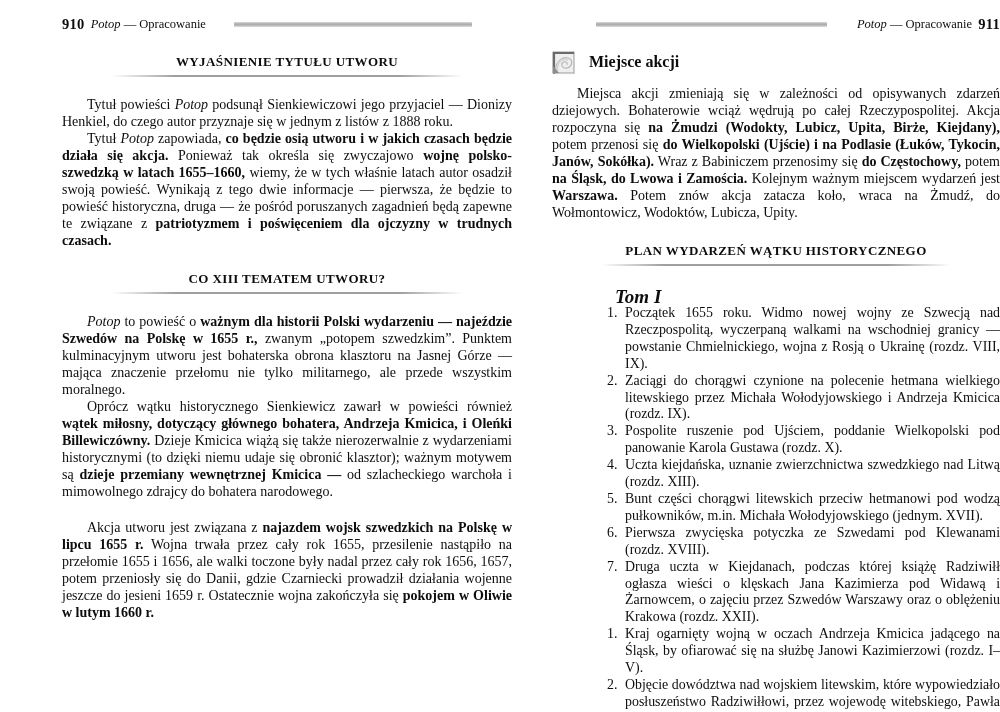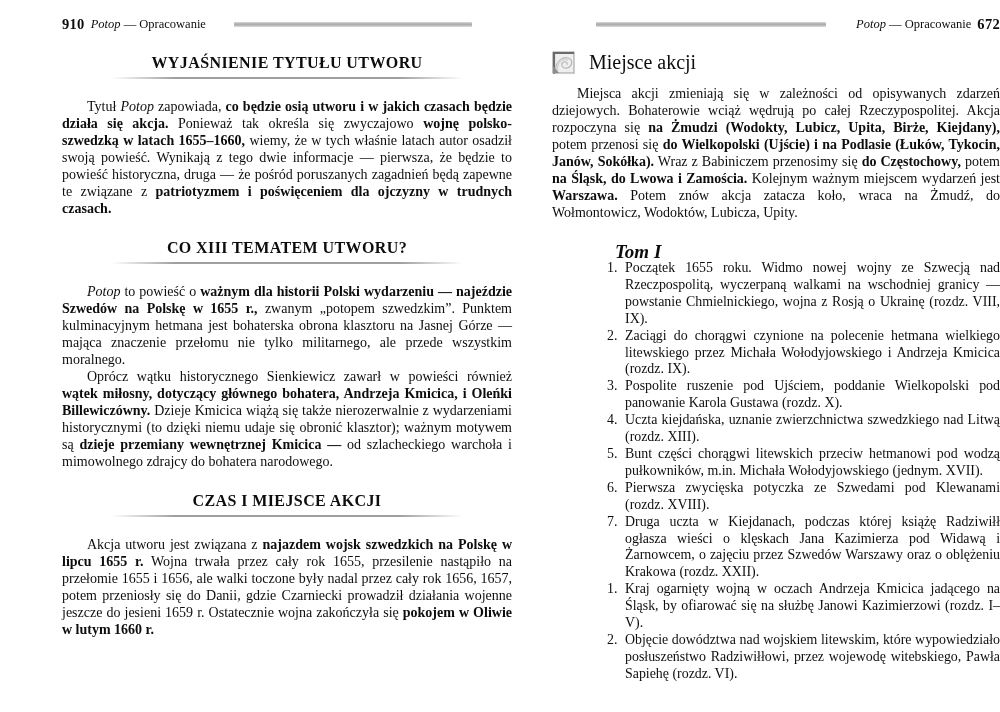--- a/index.html
+++ b/index.html
@@ -19,29 +19,29 @@
   .pagenum{font-weight:bold;font-size:14.5px;letter-spacing:.3px;}
   .runtitle{margin:0 6px;}
   .runtitle .it{font-style:italic;}
   .headrule{flex:1;height:5px;border-radius:1px;
     background:linear-gradient(to bottom,#d9d9d9,#a9a9a9 45%,#c4c4c4 80%,#e2e2e2);}
   .page.left .headrule{margin-left:22px;margin-right:40px;}
   .page.right .headrule{margin-right:24px;margin-left:44px;}
 
   
   .section-heading{margin:22px auto 0 auto;text-align:center;}
-  .section-heading .ht{font-weight:bold;font-size:16px;letter-spacing:.4px;}
+  .section-heading .ht{font-weight:bold;font-size:13px;letter-spacing:.4px;}
   .section-heading .hrule{height:2px;width:78%;margin:5px auto 0 auto;
     background:linear-gradient(to right,#ffffff,#9f9f9f 18%,#9f9f9f 82%,#ffffff);}
   .heading-gap{height:19px;}
 
   
   .subheading{display:flex;align-items:center;margin:18px 0 11px 0;}
   .subheading .orn{width:24px;height:24px;margin-right:13px;flex:0 0 auto;position:relative;top:1px;}
-  .subheading .sht{font-weight:normal;font-size:20px;}
+  .subheading .sht{font-weight:bold;font-size:16px;}
 
   
   .para{margin:0;text-align:justify;text-indent:25px;font-size:14px;line-height:17px;}
   .para b{font-weight:bold;}
   .para .it{font-style:italic;}
 
   .tom-label{margin:3px 0 0 63px;font-weight:bold;font-style:italic;font-size:19px;line-height:17px;}
 
   .plist{margin:0 0 0 55px;}
   .plist-item{display:flex;font-size:13.9px;line-height:16.9px;}
@@ -58,56 +58,57 @@
       <span class="pagenum">910</span>
       <span class="runtitle"><span class="it">Potop</span><span> — Opracowanie</span></span>
       <span class="headrule"></span>
     </div>
     <div class="page-body">
         <div class="section-heading">
           <div class="ht">WYJAŚNIENIE TYTUŁU UTWORU</div>
           <div class="hrule"></div>
         </div>
         <div class="heading-gap"></div>
+        <p class="para"><span>Tytuł powieści </span><span class="it">Potop</span><span> podsunął Sienkiewiczowi jego przyjaciel — Dionizy Henkiel, do czego autor przyznaje się w jednym z listów z 1888 roku.</span></p>
         <p class="para"><span>Tytuł </span><span class="it">Potop</span><span> zapowiada, </span><b>co będzie osią utworu i w jakich czasach będzie działa się akcja.</b><span> Ponieważ tak określa się zwyczajowo </span><b>wojnę polsko-szwedzką w latach 1655–1660,</b><span> wiemy, że w tych właśnie latach autor osadził swoją powieść. Wynikają z tego dwie informacje — pierwsza, że będzie to powieść historyczna, druga — że pośród poruszanych zagadnień będą zapewne te związane z </span><b>patriotyzmem i poświęceniem dla ojczyzny w trudnych czasach.</b></p>
         <div class="section-heading">
           <div class="ht">CO XIII TEMATEM UTWORU?</div>
           <div class="hrule"></div>
         </div>
         <div class="heading-gap"></div>
-        <p class="para"><span class="it">Potop</span><span> to powieść o </span><b>ważnym dla historii Polski wydarzeniu — najeździe Szwedów na Polskę w 1655 r.,</b><span> zwanym „potopem szwedzkim”. Punktem kulminacyjnym hetmana jest bohaterska obrona klasztoru na Jasnej Górze — mająca znaczenie przełomu nie tylko militarnego, ale przede wszystkim moralnego.</span></p>
+        <p class="para"><span class="it">Potop</span><span> to powieść o </span><b>ważnym dla historii Polski wydarzeniu — najeździe Szwedów na Polskę w 1655 r.,</b><span> zwanym „potopem szwedzkim”. Punktem kulminacyjnym utworu jest bohaterska obrona klasztoru na Jasnej Górze — mająca znaczenie przełomu nie tylko militarnego, ale przede wszystkim moralnego.</span></p>
         <p class="para"><span>Oprócz wątku historycznego Sienkiewicz zawarł w powieści również </span><b>wątek miłosny, dotyczący głównego bohatera, Andrzeja Kmicica, i Oleńki Billewiczówny.</b><span> Dzieje Kmicica wiążą się także nierozerwalnie z wydarzeniami historycznymi (to dzięki niemu udaje się obronić klasztor); ważnym motywem są </span><b>dzieje przemiany wewnętrznej Kmicica —</b><span> od szlacheckiego warchoła i mimowolnego zdrajcy do bohatera narodowego.</span></p>
-        <div class="section-heading">
-          <div class="ht">CZAS I MIEJSCE AKCJI</div>
-          <div class="hrule"></div>
-        </div>
         <div class="heading-gap"></div>
         <p class="para"><span>Akcja utworu jest związana z </span><b>najazdem wojsk szwedzkich na Polskę w lipcu 1655 r.</b><span> Wojna trwała przez cały rok 1655, przesilenie nastąpiło na przełomie 1655 i 1656, ale walki toczone były nadal przez cały rok 1656, 1657, potem przeniosły się do Danii, gdzie Czarniecki prowadził działania wojenne jeszcze do jesieni 1659 r. Ostatecznie wojna zakończyła się </span><b>pokojem w Oliwie w lutym 1660 r.</b></p>
       </div>
   </div>
 
   <div class="page right">
     <div class="runhead">
       <span class="headrule"></span>
       <span class="runtitle"><span class="it">Potop</span><span> — Opracowanie</span></span>
-      <span class="pagenum">672</span>
+      <span class="pagenum">911</span>
     </div>
     <div class="page-body">
         <div class="subheading">
           <svg class="orn" viewBox="0 0 24 24" xmlns="http://www.w3.org/2000/svg" aria-hidden="true">
     <rect x="1" y="1" width="21" height="21" fill="#efefef" stroke="#9a9a9a" stroke-width="1"></rect>
     <path d="M2,22 L2,2 L22,2" fill="none" stroke="#6b6b6b" stroke-width="2.2"></path>
     <path d="M4,19 C3,10 12,4 18,8 C21,10 20,16 15,17 C10,18 8,13 12,11 C14,10 16,12 15,14" fill="none" stroke="#b5b5b5" stroke-width="1.1"></path>
     <path d="M6,20 C4,13 10,7 16,9" fill="none" stroke="#c7c7c7" stroke-width="1"></path>
     <path d="M1,23 L1,15 L8,23 Z" fill="#8d8d8d"></path>
     <path d="M3,22.6 L23,22.6" stroke="#cfcfcf" stroke-width="1"></path>
   </svg>
           <span class="sht">Miejsce akcji</span>
         </div>
         <p class="para"><span>Miejsca akcji zmieniają się w zależności od opisywanych zdarzeń dziejowych. Bohaterowie wciąż wędrują po całej Rzeczypospolitej. Akcja rozpoczyna się </span><b>na Żmudzi (Wodokty, Lubicz, Upita, Birże, Kiejdany),</b><span> potem przenosi się </span><b>do Wielkopolski (Ujście) i na Podlasie (Łuków, Tykocin, Janów, Sokółka).</b><span> Wraz z Babiniczem przenosimy się </span><b>do Częstochowy,</b><span> potem </span><b>na Śląsk, do Lwowa i Zamościa.</b><span> Kolejnym ważnym miejscem wydarzeń jest </span><b>Warszawa.</b><span> Potem znów akcja zatacza koło, wraca na Żmudź, do Wołmontowicz, Wodoktów, Lubicza, Upity.</span></p>
+        <div class="section-heading">
+          <div class="ht">PLAN WYDARZEŃ WĄTKU HISTORYCZNEGO</div>
+          <div class="hrule"></div>
+        </div>
         <div class="heading-gap"></div>
         <p class="tom-label">Tom I</p>
         <div class="plist">
           <div class="plist-item">
             <span class="num">1.</span>
             <span class="itx">Początek 1655 roku. Widmo nowej wojny ze Szwecją nad Rzeczpospolitą, wyczerpaną walkami na wschodniej granicy — powstanie Chmielnickiego, wojna z Rosją o Ukrainę (rozdz. VIII, IX).</span>
           </div>
           <div class="plist-item">
             <span class="num">2.</span>
             <span class="itx">Zaciągi do chorągwi czynione na polecenie hetmana wielkiego litewskiego przez Michała Wołodyjowskiego i Andrzeja Kmicica (rozdz. IX).</span>

